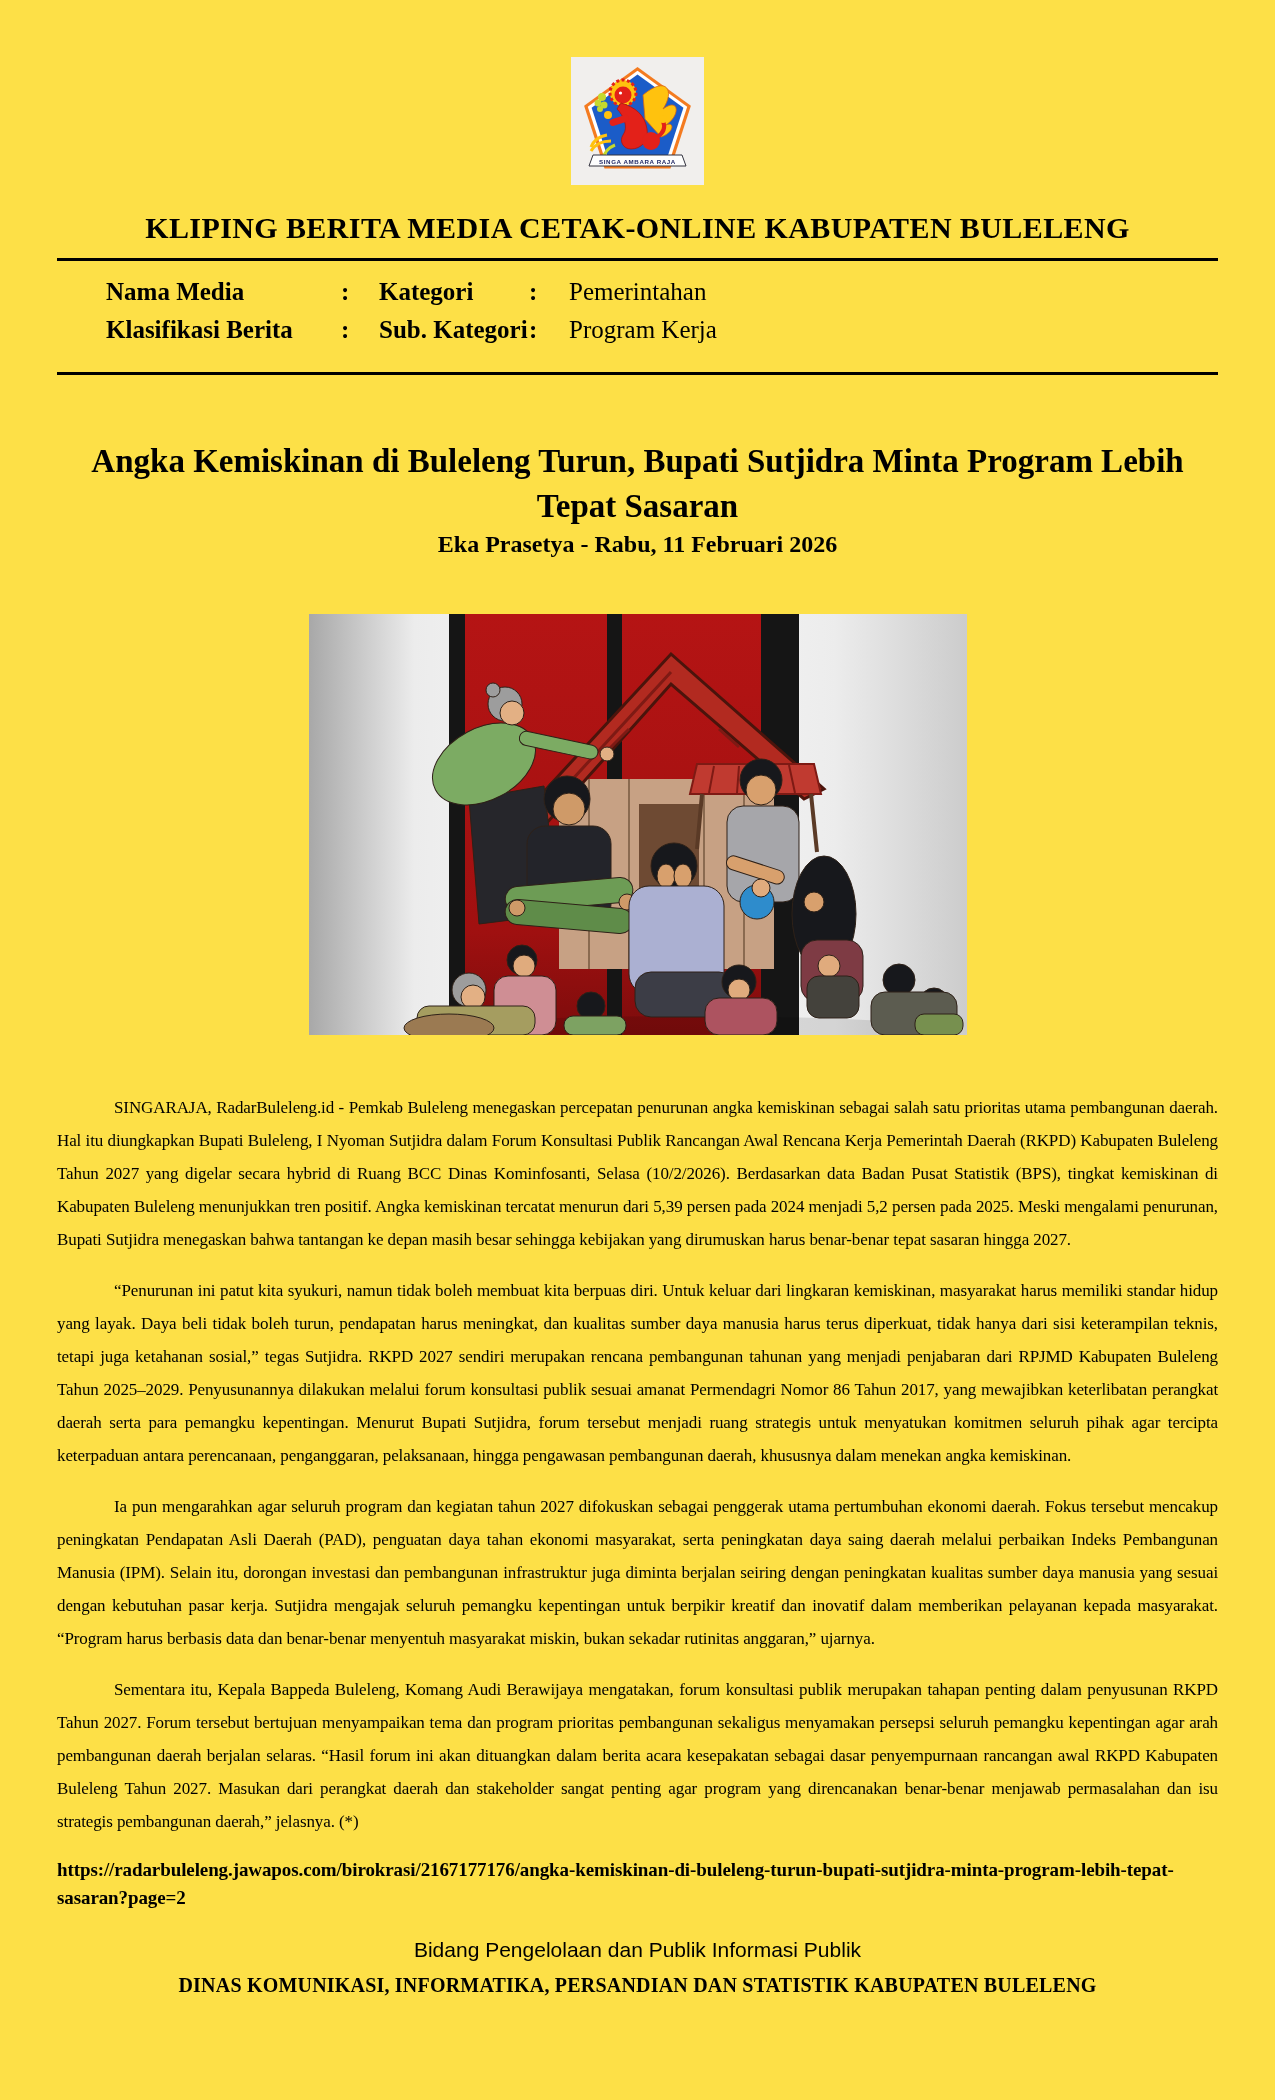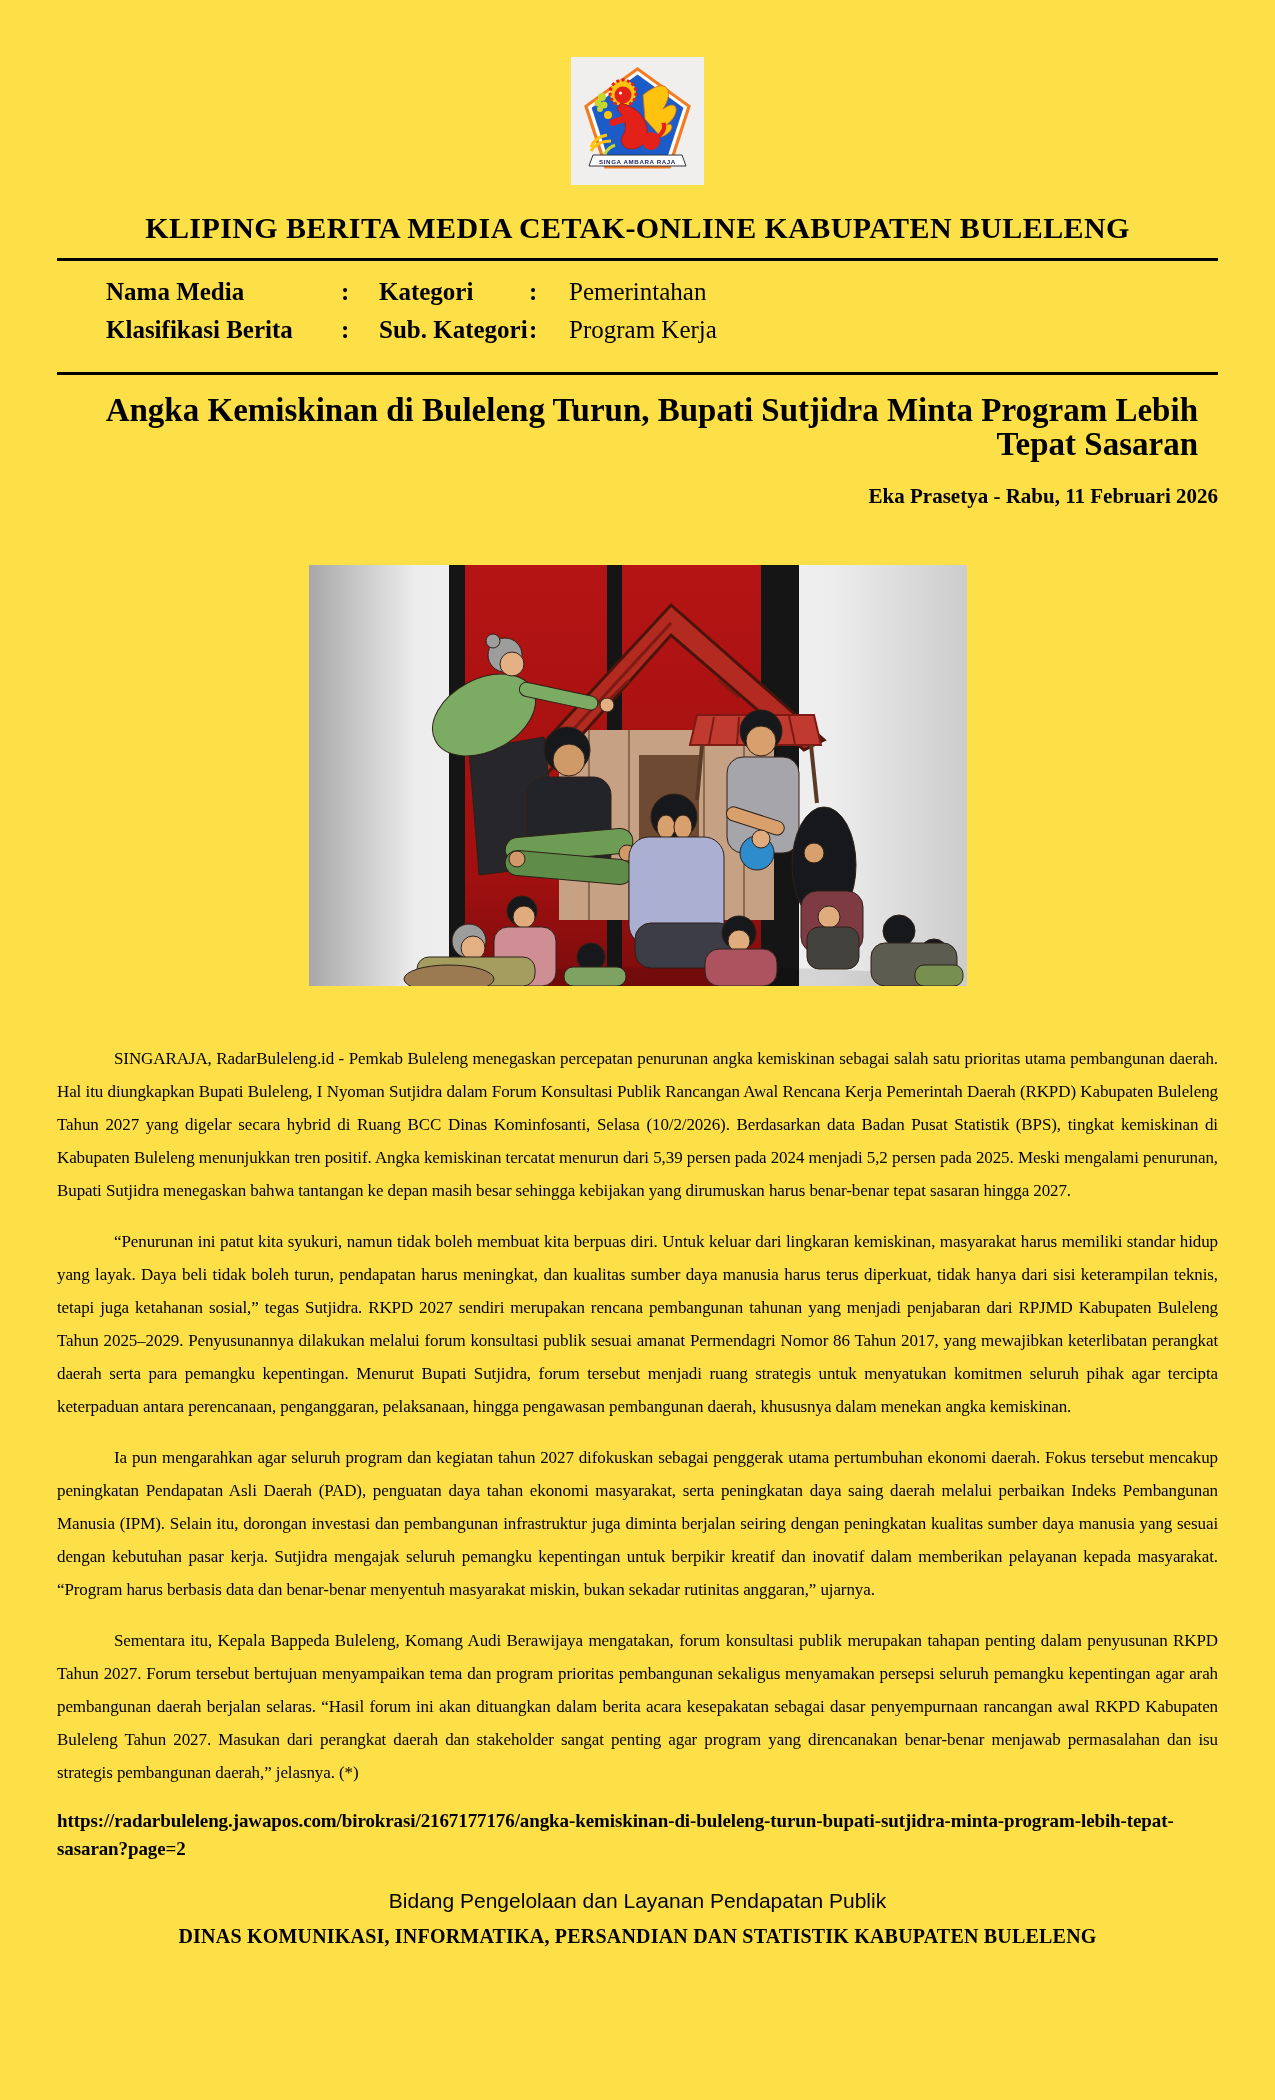--- a/index.html
+++ b/index.html
@@ -17,24 +17,24 @@
   .rule{border:0;border-top:3px solid #000;margin:13px 0 0 0;}
   .meta{padding:12px 0 10px 25px;font-size:25px;}
   .meta-row{display:flex;align-items:baseline;padding:5px 0;}
   .m-llabel{width:235px;font-weight:bold;margin-left:24px;}
   .m-lcolon{width:38px;font-weight:bold;}
   .m-lvalue{width:385px;}
   .m-rlabel{width:150px;font-weight:bold;}
   .m-rcolon{width:40px;font-weight:bold;}
   .m-rvalue{flex:1;}
   .headline{
-    text-align:right;font-size:33px;line-height:34px;font-weight:bold;
-    margin:18px 20px 0 20px;
-  }
-  .byline{text-align:right;font-size:21px;font-weight:bold;margin-top:23px;}
+    text-align:center;font-size:33px;line-height:45px;font-weight:bold;
+    margin:64px 20px 0 20px;
+  }
+  .byline{text-align:center;font-size:24px;font-weight:bold;margin-top:2px;}
   .illustration-wrap{width:658px;margin:56px auto 0 auto;}
   .illustration-wrap svg{display:block;width:658px;height:421px;}
   .body-text{margin-top:56px;}
   .body-text p{
     font-size:17px;line-height:33px;text-align:justify;
     text-indent:57px;margin:0 0 18px 0;letter-spacing:-0.1px;
   }
   .source-url{
     font-size:19px;line-height:28px;font-weight:bold;
     overflow-wrap:break-word;text-align:left;letter-spacing:-0.1px;
@@ -229,17 +229,17 @@
   <div class="body-text">
     <p>SINGARAJA, RadarBuleleng.id - Pemkab Buleleng menegaskan percepatan penurunan angka kemiskinan sebagai salah satu prioritas utama pembangunan daerah. Hal itu diungkapkan Bupati Buleleng, I Nyoman Sutjidra dalam Forum Konsultasi Publik Rancangan Awal Rencana Kerja Pemerintah Daerah (RKPD) Kabupaten Buleleng Tahun 2027 yang digelar secara hybrid di Ruang BCC Dinas Kominfosanti, Selasa (10/2/2026). Berdasarkan data Badan Pusat Statistik (BPS), tingkat kemiskinan di Kabupaten Buleleng menunjukkan tren positif. Angka kemiskinan tercatat menurun dari 5,39 persen pada 2024 menjadi 5,2 persen pada 2025. Meski mengalami penurunan, Bupati Sutjidra menegaskan bahwa tantangan ke depan masih besar sehingga kebijakan yang dirumuskan harus benar-benar tepat sasaran hingga 2027.</p>
     <p>“Penurunan ini patut kita syukuri, namun tidak boleh membuat kita berpuas diri. Untuk keluar dari lingkaran kemiskinan, masyarakat harus memiliki standar hidup yang layak. Daya beli tidak boleh turun, pendapatan harus meningkat, dan kualitas sumber daya manusia harus terus diperkuat, tidak hanya dari sisi keterampilan teknis, tetapi juga ketahanan sosial,” tegas Sutjidra. RKPD 2027 sendiri merupakan rencana pembangunan tahunan yang menjadi penjabaran dari RPJMD Kabupaten Buleleng Tahun 2025–2029. Penyusunannya dilakukan melalui forum konsultasi publik sesuai amanat Permendagri Nomor 86 Tahun 2017, yang mewajibkan keterlibatan perangkat daerah serta para pemangku kepentingan. Menurut Bupati Sutjidra, forum tersebut menjadi ruang strategis untuk menyatukan komitmen seluruh pihak agar tercipta keterpaduan antara perencanaan, penganggaran, pelaksanaan, hingga pengawasan pembangunan daerah, khususnya dalam menekan angka kemiskinan.</p>
     <p>Ia pun mengarahkan agar seluruh program dan kegiatan tahun 2027 difokuskan sebagai penggerak utama pertumbuhan ekonomi daerah. Fokus tersebut mencakup peningkatan Pendapatan Asli Daerah (PAD), penguatan daya tahan ekonomi masyarakat, serta peningkatan daya saing daerah melalui perbaikan Indeks Pembangunan Manusia (IPM). Selain itu, dorongan investasi dan pembangunan infrastruktur juga diminta berjalan seiring dengan peningkatan kualitas sumber daya manusia yang sesuai dengan kebutuhan pasar kerja. Sutjidra mengajak seluruh pemangku kepentingan untuk berpikir kreatif dan inovatif dalam memberikan pelayanan kepada masyarakat. “Program harus berbasis data dan benar-benar menyentuh masyarakat miskin, bukan sekadar rutinitas anggaran,” ujarnya.</p>
     <p>Sementara itu, Kepala Bappeda Buleleng, Komang Audi Berawijaya mengatakan, forum konsultasi publik merupakan tahapan penting dalam penyusunan RKPD Tahun 2027. Forum tersebut bertujuan menyampaikan tema dan program prioritas pembangunan sekaligus menyamakan persepsi seluruh pemangku kepentingan agar arah pembangunan daerah berjalan selaras. “Hasil forum ini akan dituangkan dalam berita acara kesepakatan sebagai dasar penyempurnaan rancangan awal RKPD Kabupaten Buleleng Tahun 2027. Masukan dari perangkat daerah dan stakeholder sangat penting agar program yang direncanakan benar-benar menjawab permasalahan dan isu strategis pembangunan daerah,” jelasnya. (*)</p>
   </div>
 
   <div class="source-url">https://radarbuleleng.jawapos.com/birokrasi/2167177176/angka-kemiskinan-di-buleleng-turun-bupati-sutjidra-minta-program-lebih-tepat-sasaran?page=2</div>
 
   <div class="footer">
-    <div class="footer-line1">Bidang Pengelolaan dan Layanan Pendapatan Publik</div>
+    <div class="footer-line1">Bidang Pengelolaan dan Publik Informasi Publik</div>
     <div class="footer-line2">DINAS KOMUNIKASI, INFORMATIKA, PERSANDIAN DAN STATISTIK KABUPATEN BULELENG</div>
   </div>
 
 </div>
 
 </body></html>

